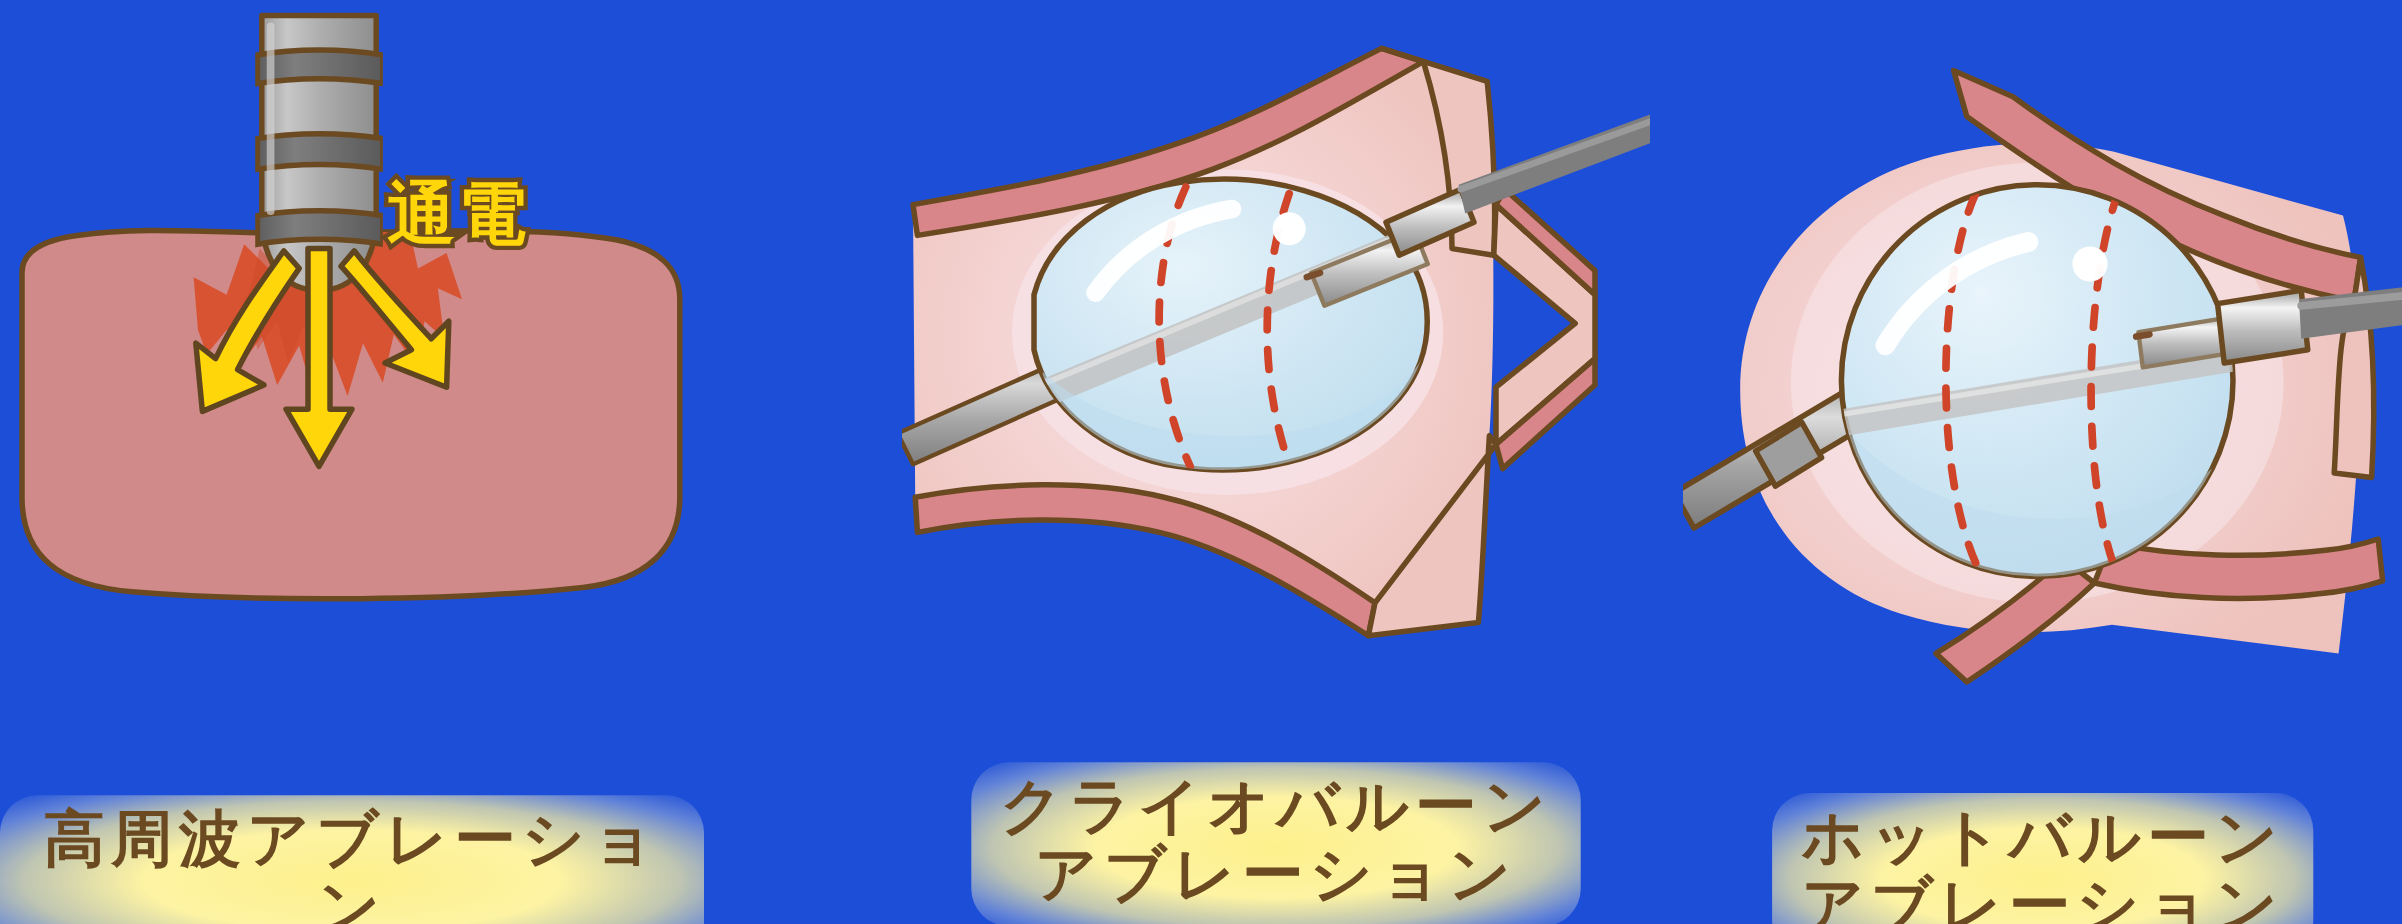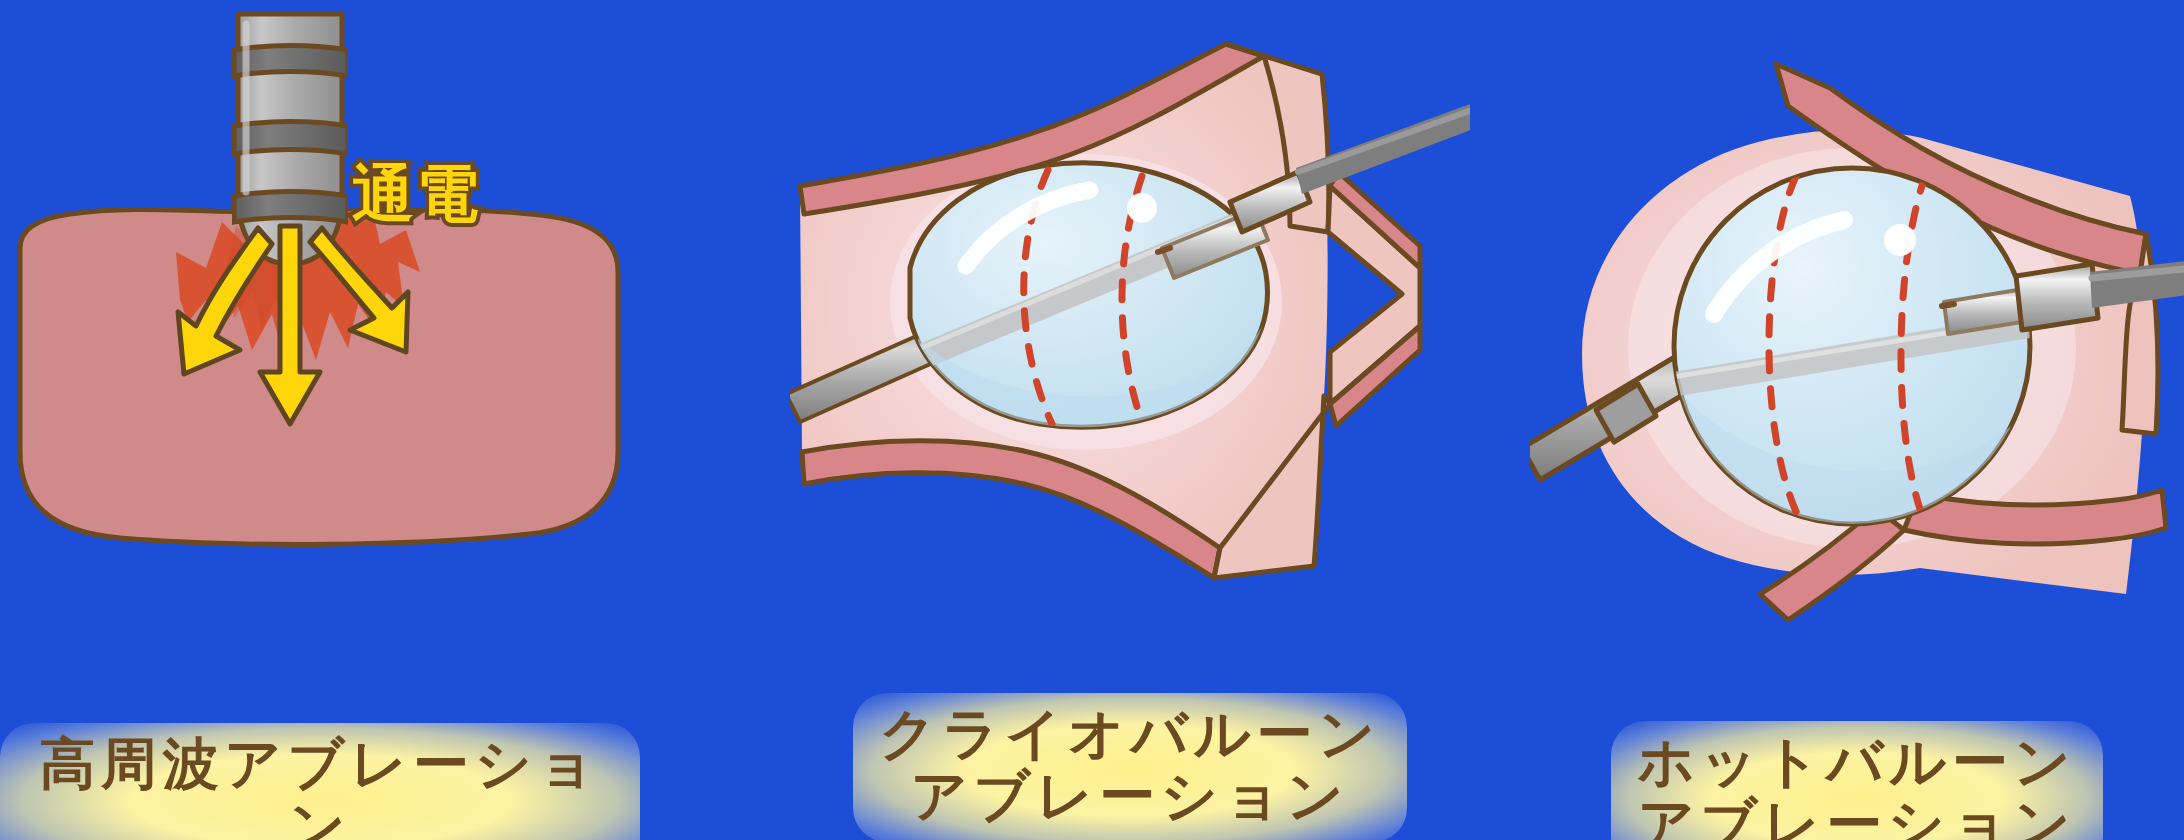--- a/index.html
+++ b/index.html
@@ -23,21 +23,21 @@
     background: #1d4ed8;
   }
 
   .panel {
     position: absolute;
     top: 0;
     height: 840px;
   }
 
   #panel-rf      { left: 0px;    width: 640px; }
-  #panel-cryo    { left: 790px;  width: 680px; }
+  #panel-cryo    { left: 820px;  width: 680px; }
   #panel-hot     { left: 1530px; width: 654px; margin-top: 28px; }
 
   .art-layer {
     position: absolute;
     left: 0;
     top: 0;
     width: 100%;
     height: 640px;
   }
   .art-layer svg { display: block; width: 100%; height: 100%; }

